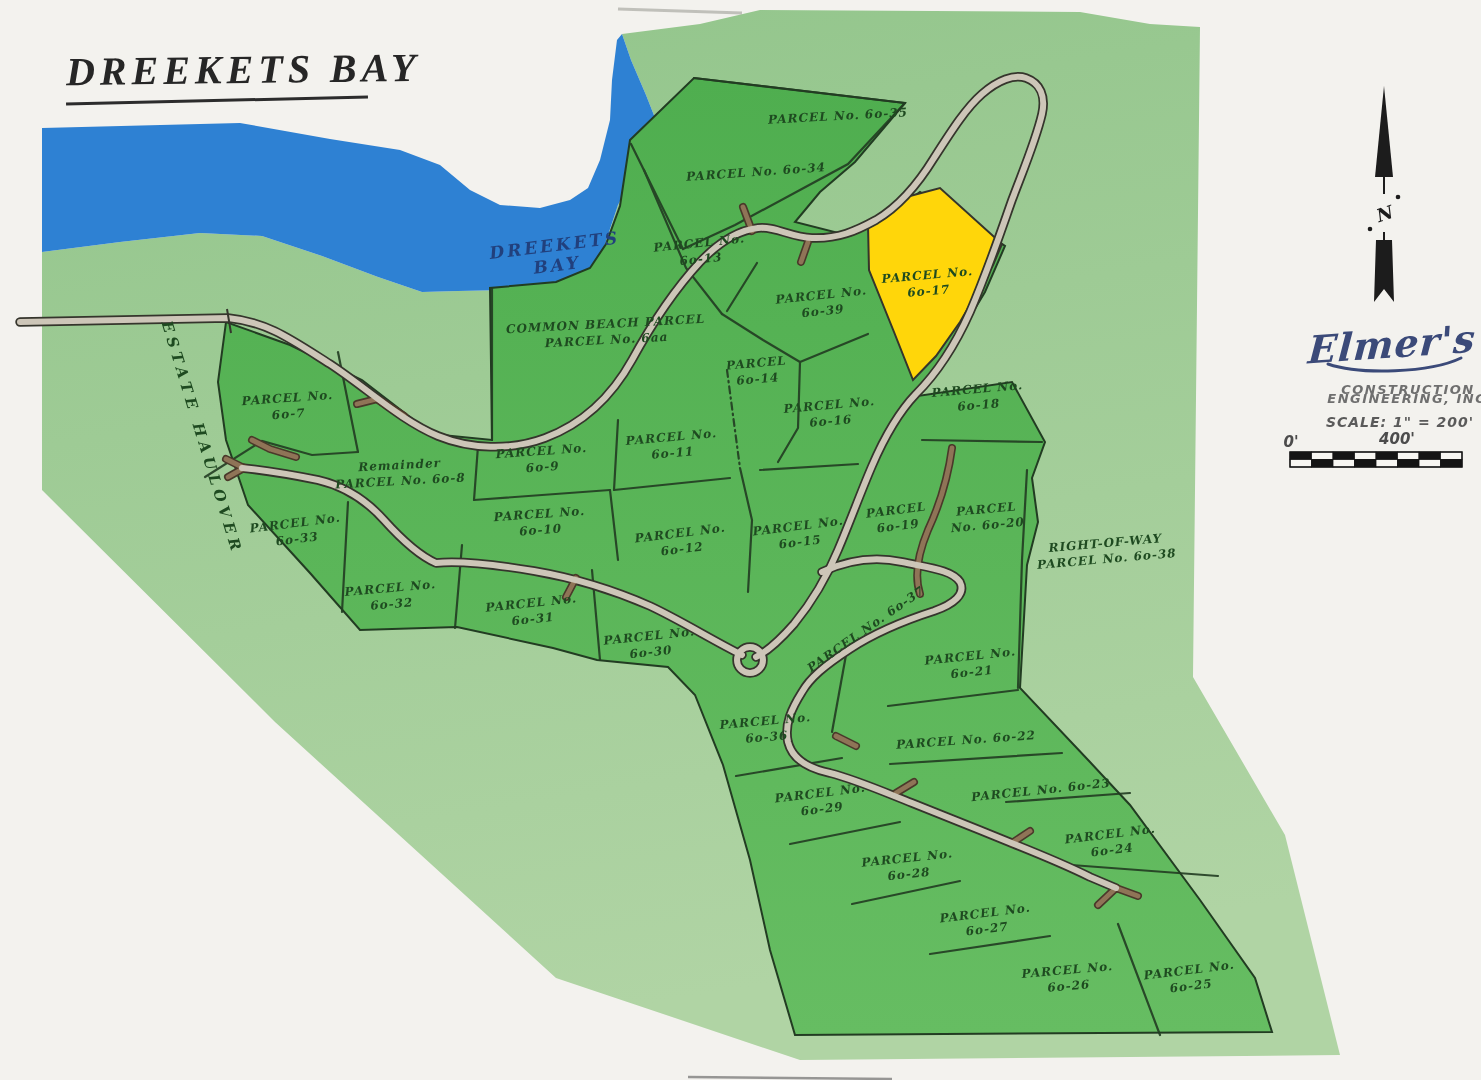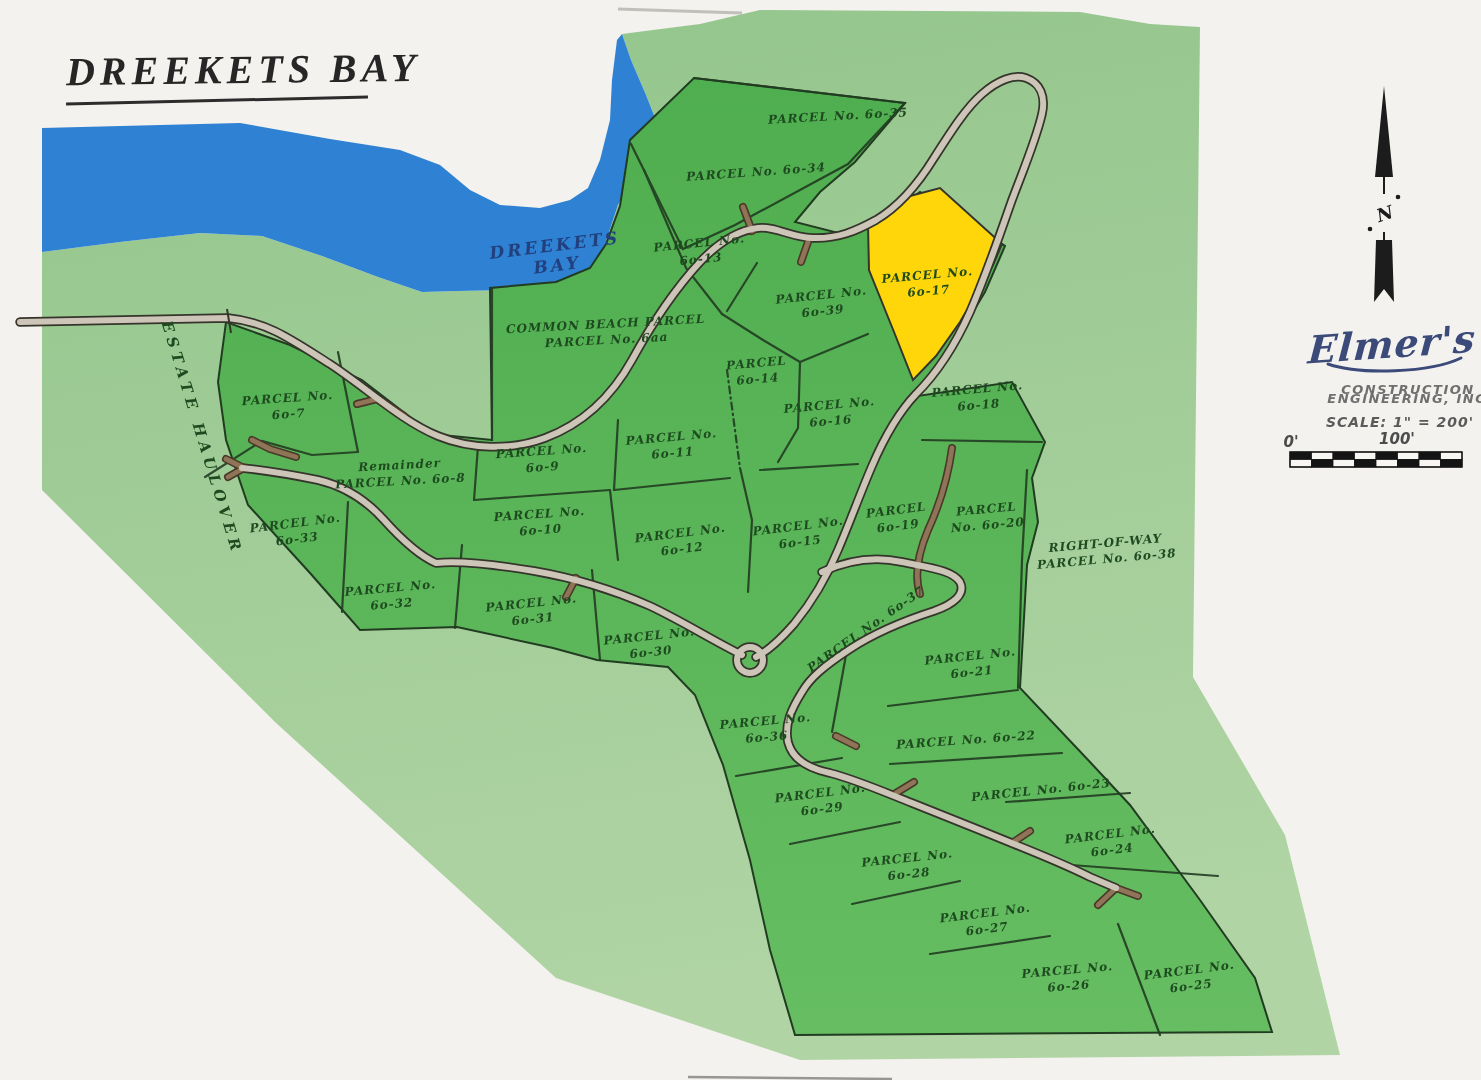--- a/index.html
+++ b/index.html
@@ -242,14 +242,14 @@
     <div>BAY</div>
   </div>
 
   <div class="hud estate-label" style="left:202px;top:438px;">ESTATE HAULOVER</div>
 
   <div class="hud brand" style="left:1392px;top:344px;">Elmer's</div>
   <div class="hud firm" style="left:1408px;top:389px;">CONSTRUCTION</div>
   <div class="hud firm" style="left:1410px;top:398px;">ENGINEERING, INC.</div>
   <div class="hud scale-note" style="left:1400px;top:422px;">SCALE: 1" = 200'</div>
   <div class="hud bar-label" style="left:1291px;top:442px;">0'</div>
-  <div class="hud bar-label" style="left:1397px;top:439px;">100'</div>
+  <div class="hud bar-label" style="left:1397px;top:439px;">400'</div>
 </div>
 
 </body></html>

